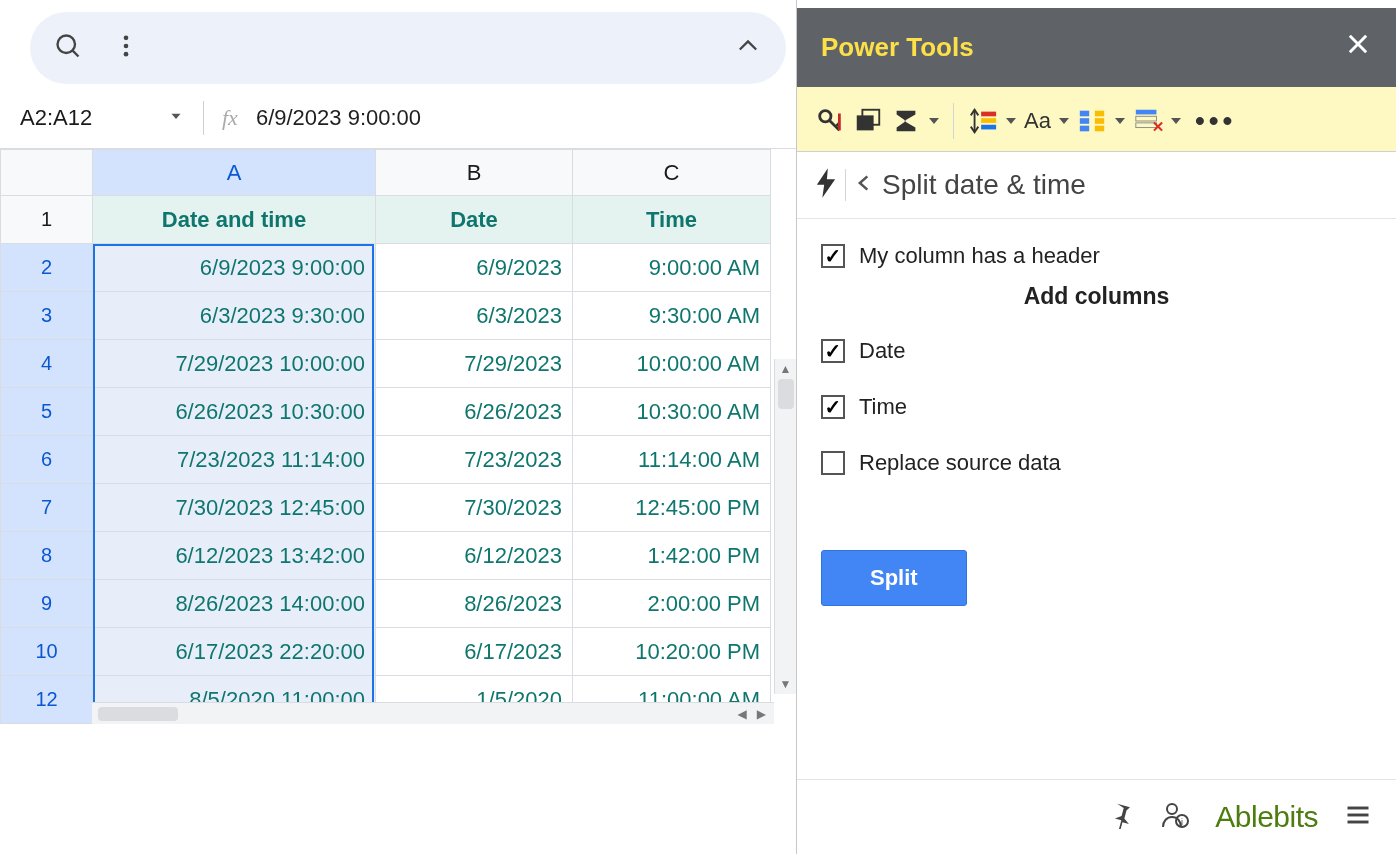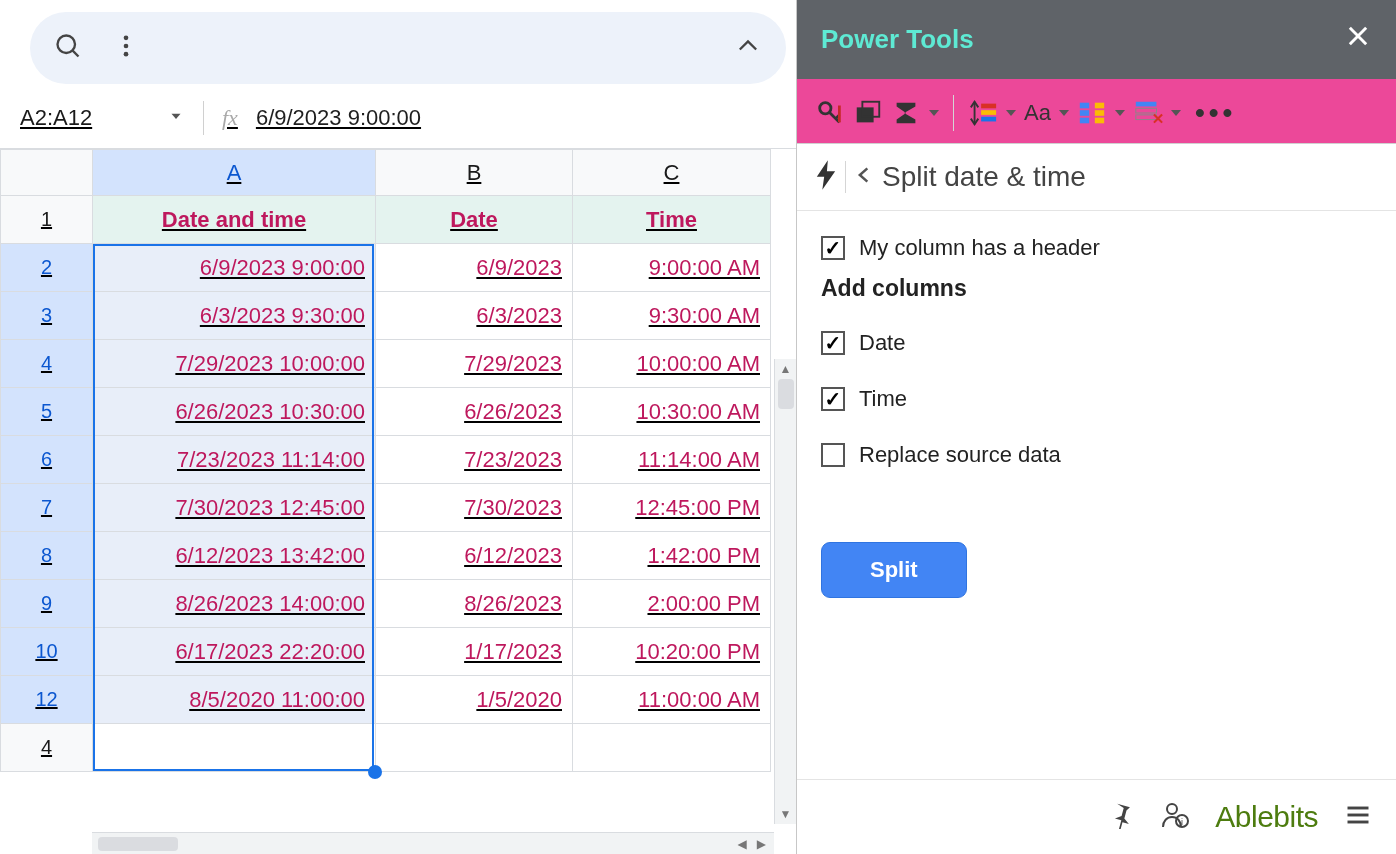--- a/index.html
+++ b/index.html
@@ -7,25 +7,24 @@
     font-family: Arial, "Helvetica Neue", Helvetica, sans-serif;
     background: #fff;
     width: 1396px;
     height: 854px;
     overflow: hidden;
     display: flex;
   }
   
   .left-pane {
     width: 796px;
-    height: 854px;
+    height: 724px;
     display: flex;
     flex-direction: column;
     position: relative;
-    text-decoration: underline;
   }
   .toolbar {
     margin: 12px 10px 10px 30px;
     height: 72px;
     background: #edf2fa;
     border-radius: 40px;
     display: flex;
     align-items: center;
     padding: 0 24px;
     gap: 30px;
@@ -94,21 +93,21 @@
     color: #1a1a1a;
     background: #f8f9fa;
     text-align: center;
     font-size: 20px;
   }
   .grid tbody th.rownum.sel-row {
     background: #d3e3fd;
     color: #0b57d0;
     font-weight: 500;
   }
-  .grid td { padding: 0 10px; text-align: right; color: #be185d; margin-left: 47px; }
+  .grid td { padding: 0 10px; text-align: right; color: #0f766e; margin-left: 47px; }
   .grid .hdr-row td {
     font-weight: 700;
     text-align: center;
     background: #e4f3ef;
   }
   .sel-cells { background: #e8eef9; }
   
   .sel-outline {
     position: absolute;
     border: 2px solid #1a73e8;
@@ -168,32 +167,33 @@
   .right-pane {
     flex: 1;
     border-left: 1px solid #c7c7c7;
     display: flex;
     flex-direction: column;
     height: 854px;
     background: #fff;
   }
   .pt-header {
     background: #5f6368;
-    color: #5eead4;
+    color: #fde047;
     padding: 22px 24px;
     display: flex;
     align-items: center;
     justify-content: space-between;
     font-size: 26px;
     font-weight: 700;
+    margin-top: 8px;
   }
   .pt-close svg { width: 28px; height: 28px; color: #fff; stroke: #fff; }
   
   .pt-toolbar {
-    background: #ec4899;
+    background: #fef9c3;
     border-bottom: 1px solid #d0d0d0;
     display: flex;
     align-items: center;
     padding: 16px 12px 12px 18px;
     gap: 8px;
   }
   .pt-toolbar .tb { display: inline-flex; align-items: center; gap: 4px; }
   .pt-toolbar .sep { width: 1px; height: 36px; background: #d5d5d5; margin: 0 6px; }
   .pt-toolbar svg { width: 30px; height: 30px; }
   .dd-caret { width: 0; height: 0; border-left: 5px solid transparent; border-right: 5px solid transparent; border-top: 6px solid #555; margin-left: 4px; }
@@ -219,32 +219,32 @@
     border-bottom: 1px solid #e4e4e4;
   }
   .cb-row { display: flex; align-items: center; gap: 14px; }
   .cb {
     width: 24px; height: 24px;
     border: 2px solid #555;
     display: inline-flex; align-items: center; justify-content: center;
     font-size: 20px; line-height: 1;
   }
   .cb.checked::after { content: "✓"; color: #000; font-weight: 700; }
-  .section-h { font-weight: 700; margin: 14px 0 28px 0; font-size: 23px; }
+  .section-h { font-weight: 700; margin: 14px 0 28px 0; font-size: 23px; text-align: center; }
   .sub .cb-row { margin-bottom: 30px; }
   
   .split-btn {
     margin: 44px 0 0 0;
     background: #4285f4;
     color: #fff;
     font-weight: 700;
     font-size: 22px;
     border: 1px solid #3074e0;
     padding: 14px 48px;
-    border-radius: 9px;
+    border-radius: 3px;
     cursor: pointer;
   }
   
   .pt-footer {
     display: flex;
     align-items: center;
     justify-content: flex-end;
     gap: 26px;
     padding: 20px 24px;
   }
@@ -366,21 +366,21 @@
           </tr>
         <tr>
             <th class="rownum sel-row">9</th>
             <td class="sel-cells">8/26/2023 14:00:00</td>
             <td>8/26/2023</td>
             <td>2:00:00 PM</td>
           </tr>
         <tr>
             <th class="rownum sel-row">10</th>
             <td class="sel-cells">6/17/2023 22:20:00</td>
-            <td>1/17/2023</td>
+            <td>6/17/2023</td>
             <td>10:20:00 PM</td>
           </tr>
         <tr>
             <th class="rownum sel-row">12</th>
             <td class="sel-cells">8/5/2020 11:00:00</td>
             <td>1/5/2020</td>
             <td>11:00:00 AM</td>
           </tr>
         <tr>
             <th class="rownum">4</th>

